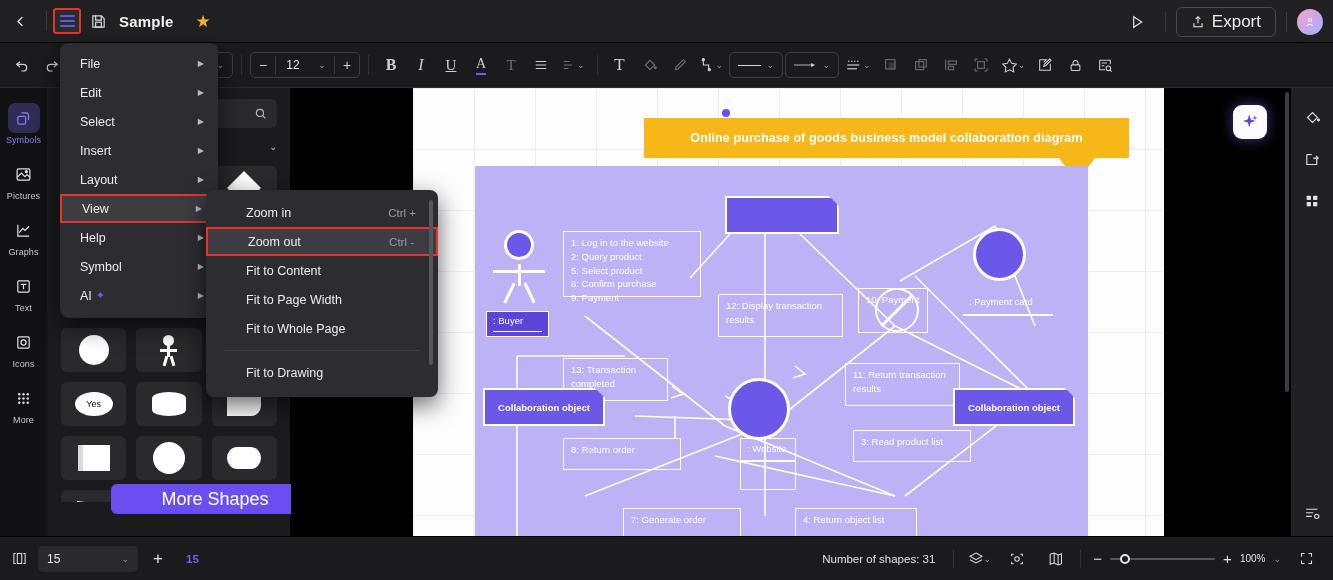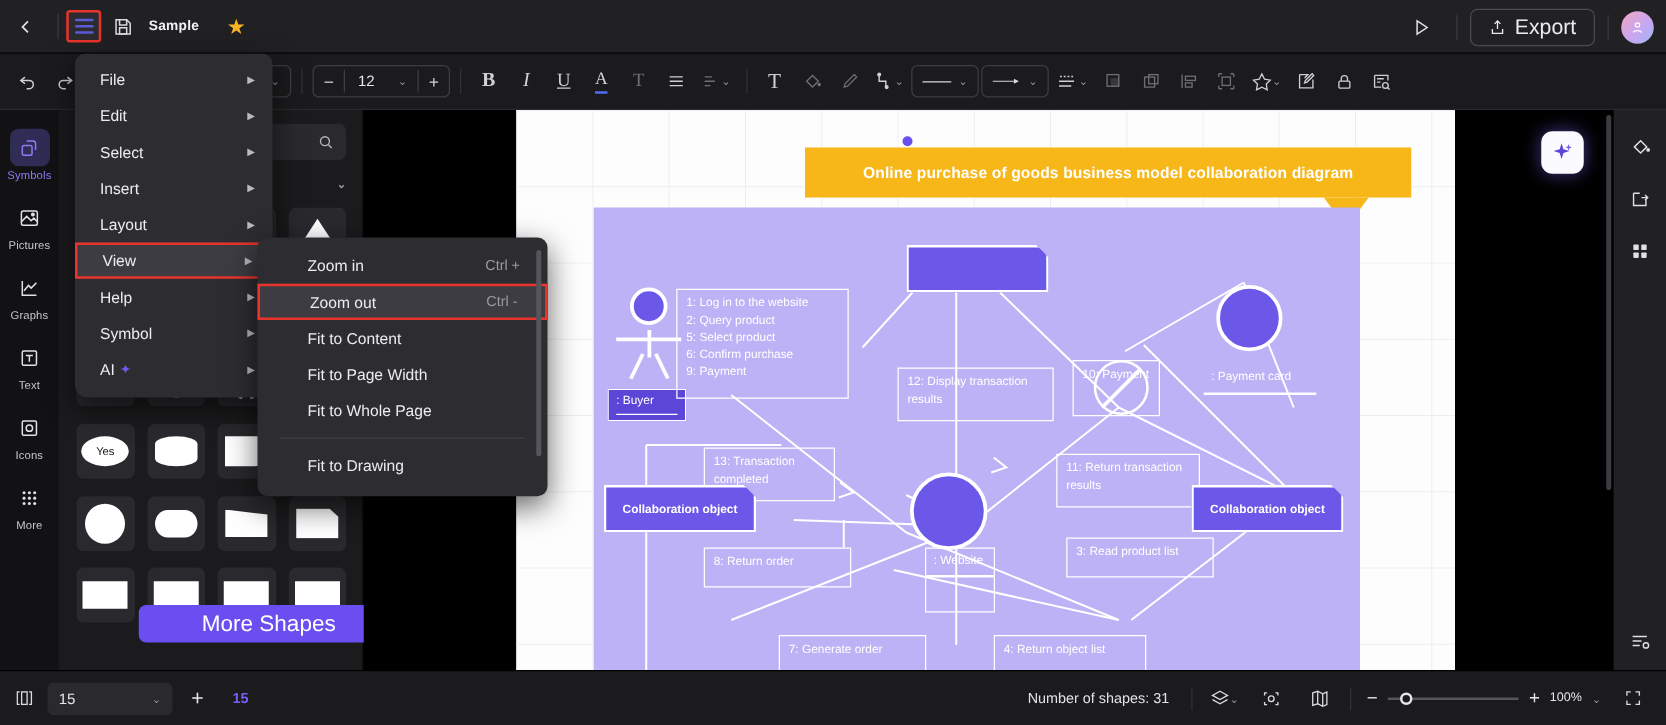--- a/index.html
+++ b/index.html
@@ -20,21 +20,21 @@
   }
   .tb-back { width: 40px; height: 43px; display:flex; align-items:center; justify-content:center; color:#e3e3e6; }
   .tb-sep { width:1px; height:20px; background:#3a3a3e; margin:0 6px; }
   .hamburger {
     width: 28px; height: 26px; border: 2px solid #e8342c; border-radius: 3px;
     display:flex; flex-direction:column; align-items:center; justify-content:center; gap:3px;
     background: #2c2c30;
   }
   .hamburger i { display:block; width:15px; height:2px; background:#5b5bd6; border-radius:1px; }
   .tb-save { width:34px; height:43px; display:flex; align-items:center; justify-content:center; color:#dcdce0; }
-  .tb-title { color:#f3f3f5; font-size:11px; font-weight:bold; margin-left:4px; letter-spacing:.2px; }
+  .tb-title { color:#f3f3f5; font-size:15px; font-weight:bold; margin-left:4px; letter-spacing:.2px; }
   .tb-star { margin-left:22px; font-size:17px; color:#f5b324; line-height:1; }
   .tb-right { position:absolute; right:10px; top:0; height:43px; display:flex; align-items:center; gap:0; }
   .tb-play { width:36px; height:43px; display:flex; align-items:center; justify-content:center; color:#e3e3e6; }
   .vline { width:1px; height:20px; background:#3a3a3e; margin:0 10px; }
   .export-btn {
     display:flex; align-items:center; gap:7px; height:30px; padding:0 14px;
     border:1px solid #4a4a50; border-radius:6px; color:#ececed; font-size:17px; background:transparent;
   }
   .avatar {
     width:26px; height:26px; border-radius:50%;
@@ -82,21 +82,21 @@
   .search {
     position:absolute; left:14px; top:11px; width:216px; height:29px; background:#2a2a2e;
     border-radius:6px; display:flex; align-items:center; padding:0 10px; justify-content:space-between;
   }
   .search .ph { color:#76767c; font-size:12px; }
   .panel-head {
     position:absolute; left:14px; top:52px; width:216px; display:flex; align-items:center;
     justify-content:space-between; color:#e7e7eb; font-size:12px; font-weight:bold;
   }
   .grid { position:absolute; left:14px; top:78px; width:216px; height:336px; display:grid;
-          grid-template-columns:repeat(4,1fr); gap:10px; overflow:hidden; }
+          grid-template-columns:repeat(3,1fr); gap:10px; overflow:hidden; }
   .cell { background:#2a2a2e; border-radius:6px; height:44px; display:flex; align-items:center; justify-content:center; }
   .sh { background:#fff; }
   .sh-rect { width:36px; height:22px; }
   .sh-round { width:36px; height:22px; border-radius:6px; }
   .sh-ell { width:38px; height:24px; border-radius:50%; }
   .sh-circ { width:30px; height:30px; border-radius:50%; }
   .sh-dia { width:24px; height:24px; transform:rotate(45deg); }
   .sh-tri { width:0; height:0; background:none; border-left:17px solid transparent;
             border-right:17px solid transparent; border-bottom:26px solid #fff; }
   .sh-yes { width:38px; height:24px; border-radius:50%; color:#111; font-size:9px;
@@ -610,21 +610,21 @@
           <i style="width:2.5px;height:22px;left:15px;top:52px;position:absolute;transform:rotate(26deg)"></i>
           <i style="width:2.5px;height:22px;left:35px;top:52px;position:absolute;transform:rotate(-26deg)"></i>
         </div>
         <div class="dg objlbl" style="left:11px;top:145px;width:63px;height:26px;position:absolute">
           <span>: Buyer</span>
           <span class="rule"></span>
         </div>
 
         <div class="dg obj" style="left:250px;top:30px;width:114px;height:38px"></div>
 
-        <div class="dg nbox" style="left:66px;top:65px;width:138px;height:88px">
+        <div class="dg nbox" style="left:88px;top:65px;width:138px;height:66px">
           <div>1: Log in to the website</div>
           <div>2: Query product</div>
           <div>5: Select product</div>
           <div>6: Confirm purchase</div>
           <div>9: Payment</div>
         </div>
 
         <div class="dg nbox" style="left:243px;top:128px;width:125px;height:43px">12: Display transaction results</div>
 
         <div class="dg nbox" style="left:383px;top:122px;width:70px;height:45px">10: Payment</div>

